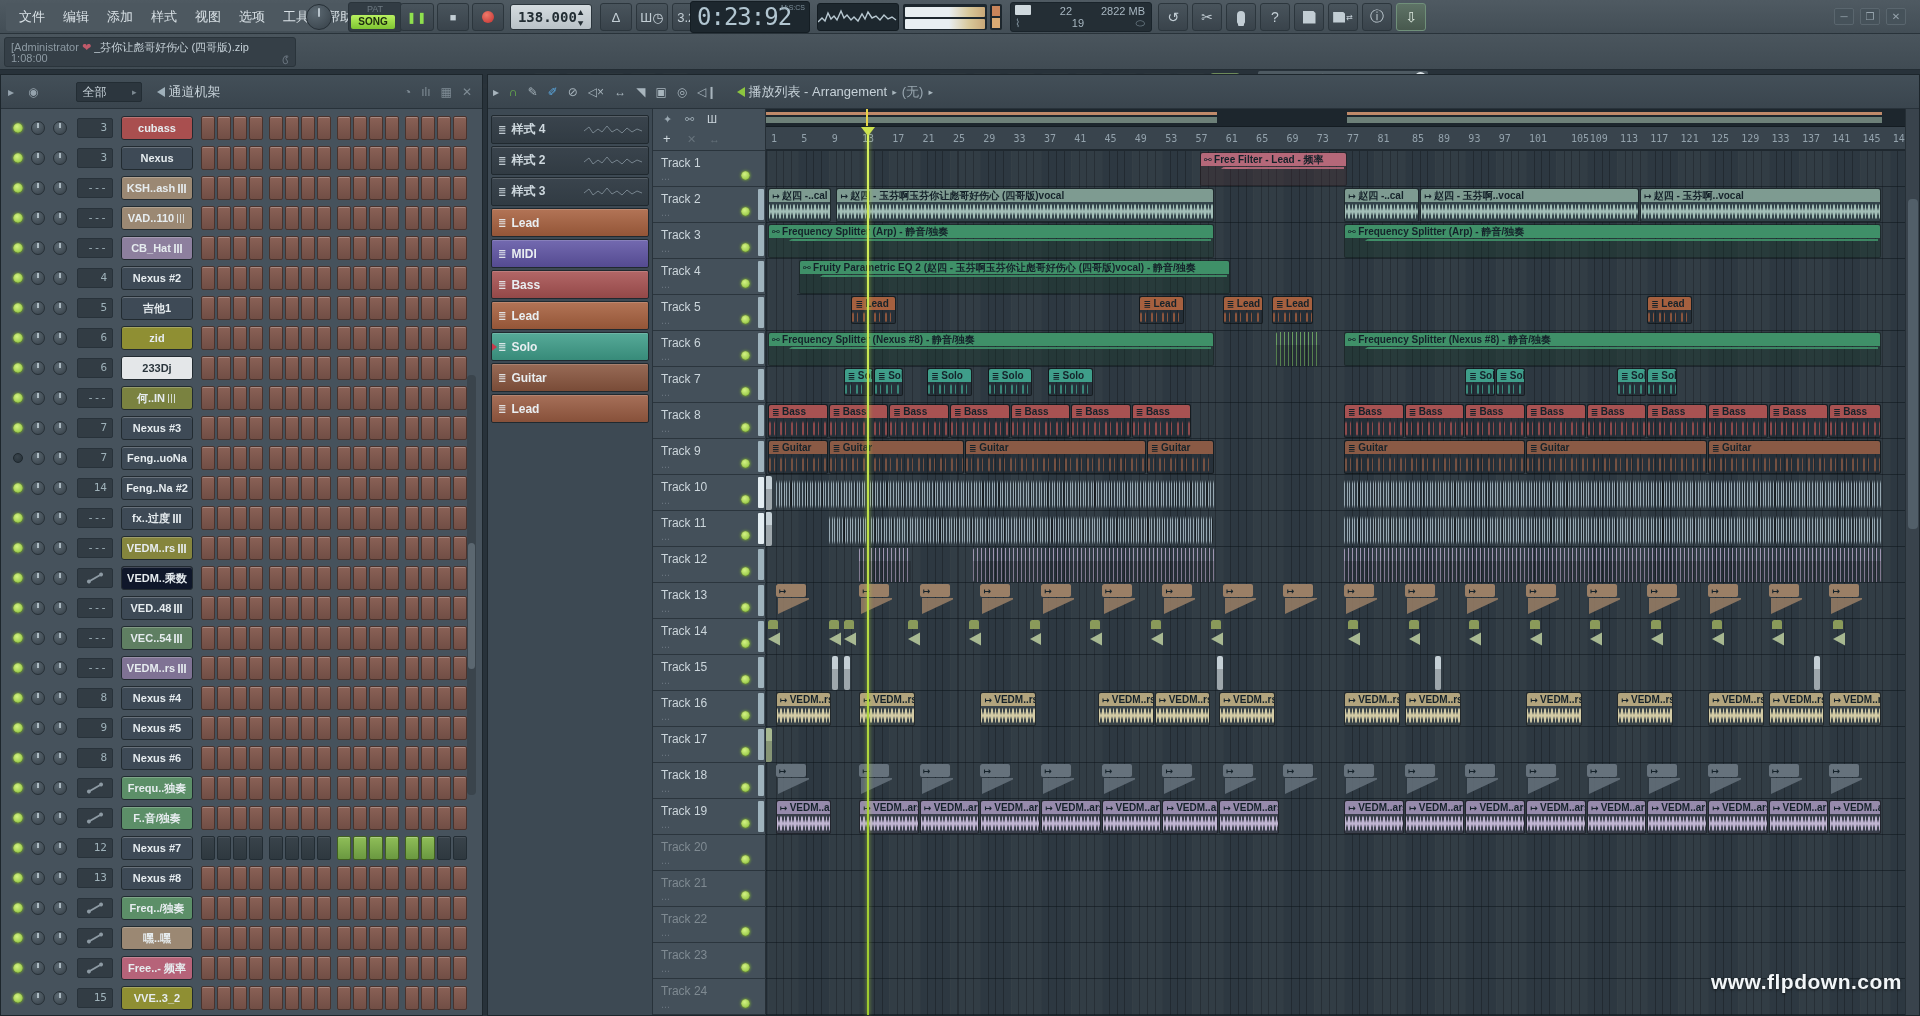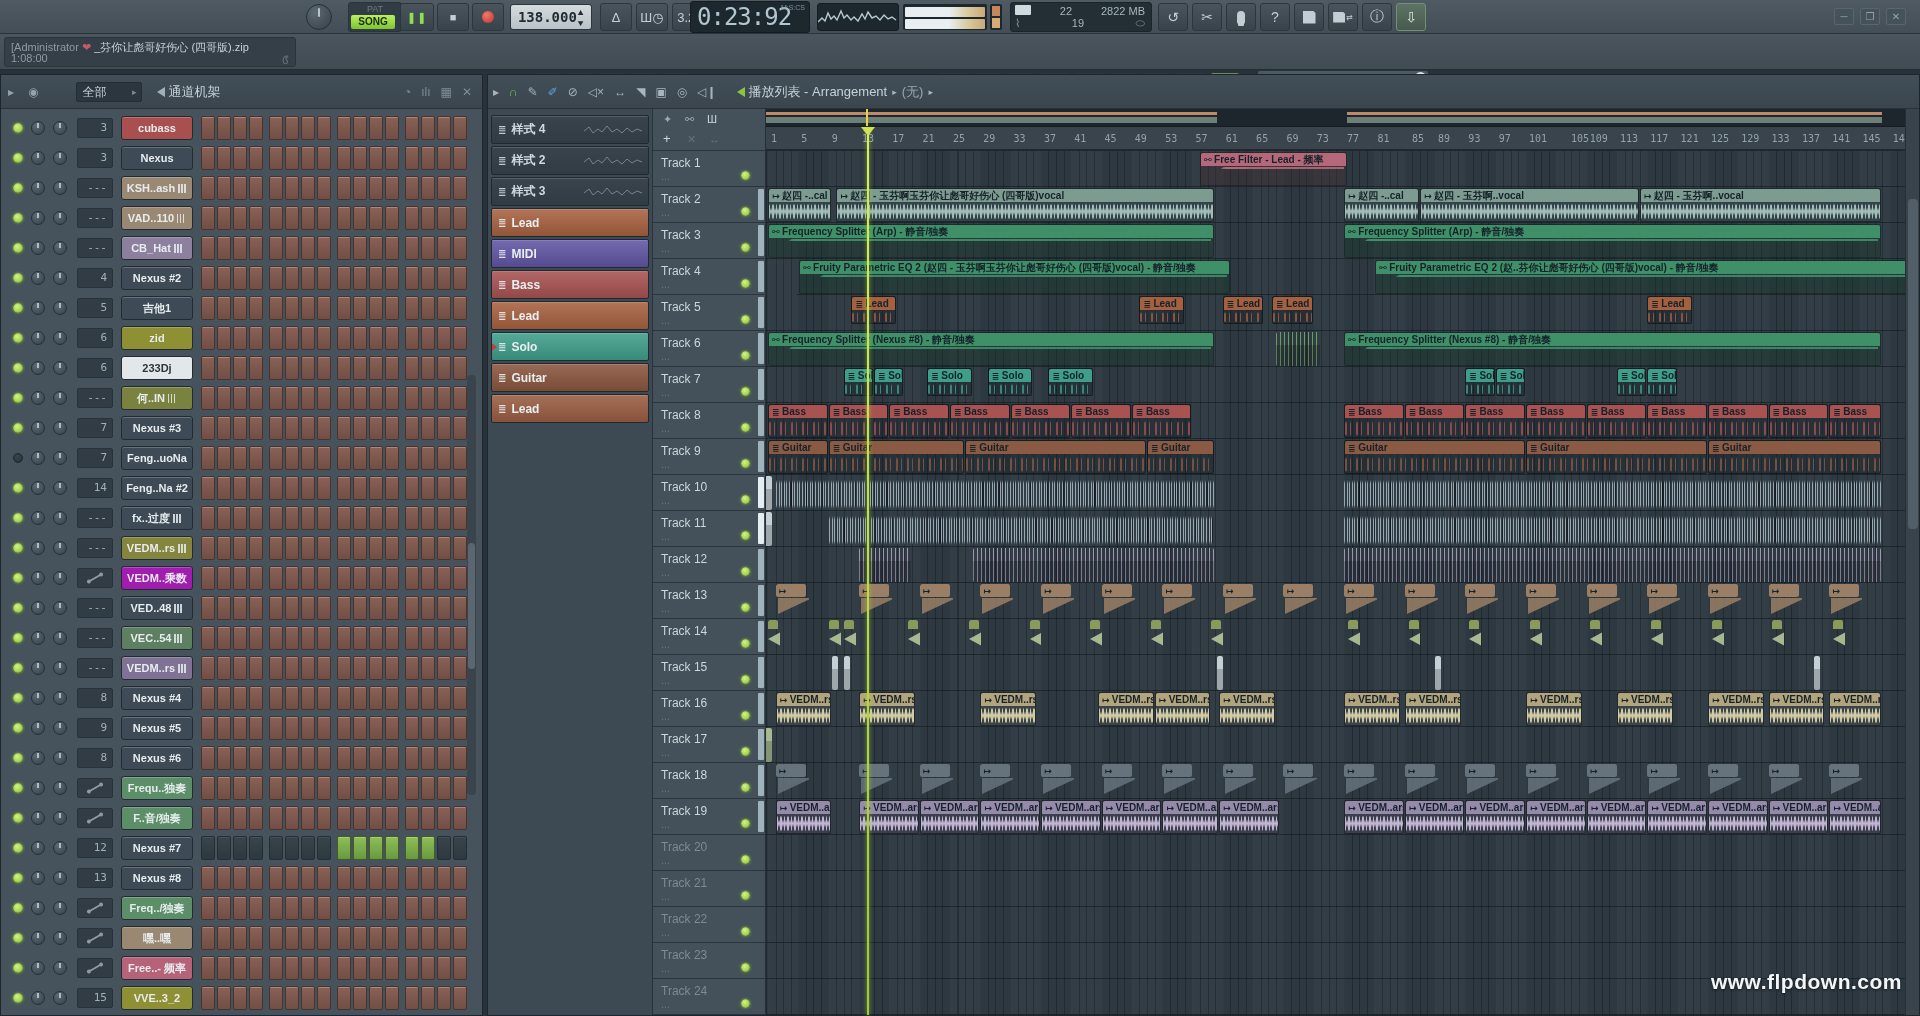--- a/index.html
+++ b/index.html
@@ -210,20 +210,30 @@
   .gbtn { position:absolute; width:30px; height:26px; top:3px; background:linear-gradient(#49545c,#39434b);
     border:1px solid #2c363d; border-radius:3px; color:#c2cdd4; font-size:13px; text-align:center; line-height:25px; }
   .gbtn.lit { background:linear-gradient(#5e7058,#4a5a47); border-color:#6d8a5a; }
   .plico { font-size:12px; color:#a8b5bd; margin:0 5px; font-style:normal; }
   .plico.bl { color:#5aa7e0; } .plico.gn { color:#6fc24a; }
 </style>
 </head>
 <body>
 
 <div id="tb1">
+  <div id="menu">
+      <span class="mitem">文件</span>
+      <span class="mitem">编辑</span>
+      <span class="mitem">添加</span>
+      <span class="mitem">样式</span>
+      <span class="mitem">视图</span>
+      <span class="mitem">选项</span>
+      <span class="mitem">工具</span>
+      <span class="mitem">帮助</span>
+    </div>
   <div class="knob" style="left:306px;top:4px;width:26px;height:26px;"></div>
   <div id="patsong">
     <div id="pat" style="color:#6e7a82;font-size:9px;text-align:center;">PAT</div>
     <div id="song">SONG</div>
   </div>
   <div class="tbtn" style="left:400px;width:34px;">
       <span style="color:#8fe04e;font-size:11px;letter-spacing:1px;">❚❚</span>
     </div>
   <div class="tbtn" style="left:437px;width:32px;">
       <span style="font-size:11px;">■</span>
@@ -789,21 +799,21 @@
           <div class="step g4"></div>
         </div>
       </div>
       <div class="crow" style="top: 452px;">
         <div class="led"></div>
         <div class="kn"></div>
         <div class="kn"></div>
         <div class="numwell">
           <div class="lnkic"></div>
         </div>
-        <button class="chbtn" style="background: #a21caf; background-blend-mode: overlay; text-align: right;">
+        <button class="chbtn" style="background: #0f172a; background-blend-mode: overlay; text-align: right;">
           <span>VEDM..乘数</span>
         </button>
         <div class="steps">
           <div class="step"></div>
           <div class="step"></div>
           <div class="step"></div>
           <div class="step g4"></div>
           <div class="step"></div>
           <div class="step"></div>
           <div class="step"></div>
@@ -1538,26 +1548,20 @@
             <div class="flat"></div>
           </div>
         </div>
         <div class="prow" style="top: 108px; margin-left: 31px;">
           <div class="clip auto" style="left: 2px; width: 431.06px; --c: #3f9068; background: rgba(63, 144, 104, 0.16);">
             <div class="ch"><span>Fruity Parametric EQ 2 (赵四 - 玉芬啊玉芬你让彪哥好伤心 (四哥版)vocal) - 静音/独奏</span></div>
             <div class="cb"></div>
             <div class="ramp"></div>
             <div class="flat"></div>
           </div>
-          <div class="clip auto" style="left: 578.08px; width: 537.18px; --c: #3f9068; background: rgba(63, 144, 104, 0.16);">
-            <div class="ch"><span>Fruity Parametric EQ 2 (赵..芬你让彪哥好伤心 (四哥版)vocal) - 静音/独奏</span></div>
-            <div class="cb"></div>
-            <div class="ramp"></div>
-            <div class="flat"></div>
-          </div>
         </div>
         <div class="prow" style="top: 144px;">
           <div class="clip midi" style="left: 85.38px; width: 44.48px; --c: #a5603f;">
             <div class="ch"><span>Lead</span></div>
             <div class="cb"></div>
           </div>
           <div class="clip midi" style="left: 373.42px; width: 44.48px; --c: #a5603f;">
             <div class="ch"><span>Lead</span></div>
             <div class="cb"></div>
           </div>

